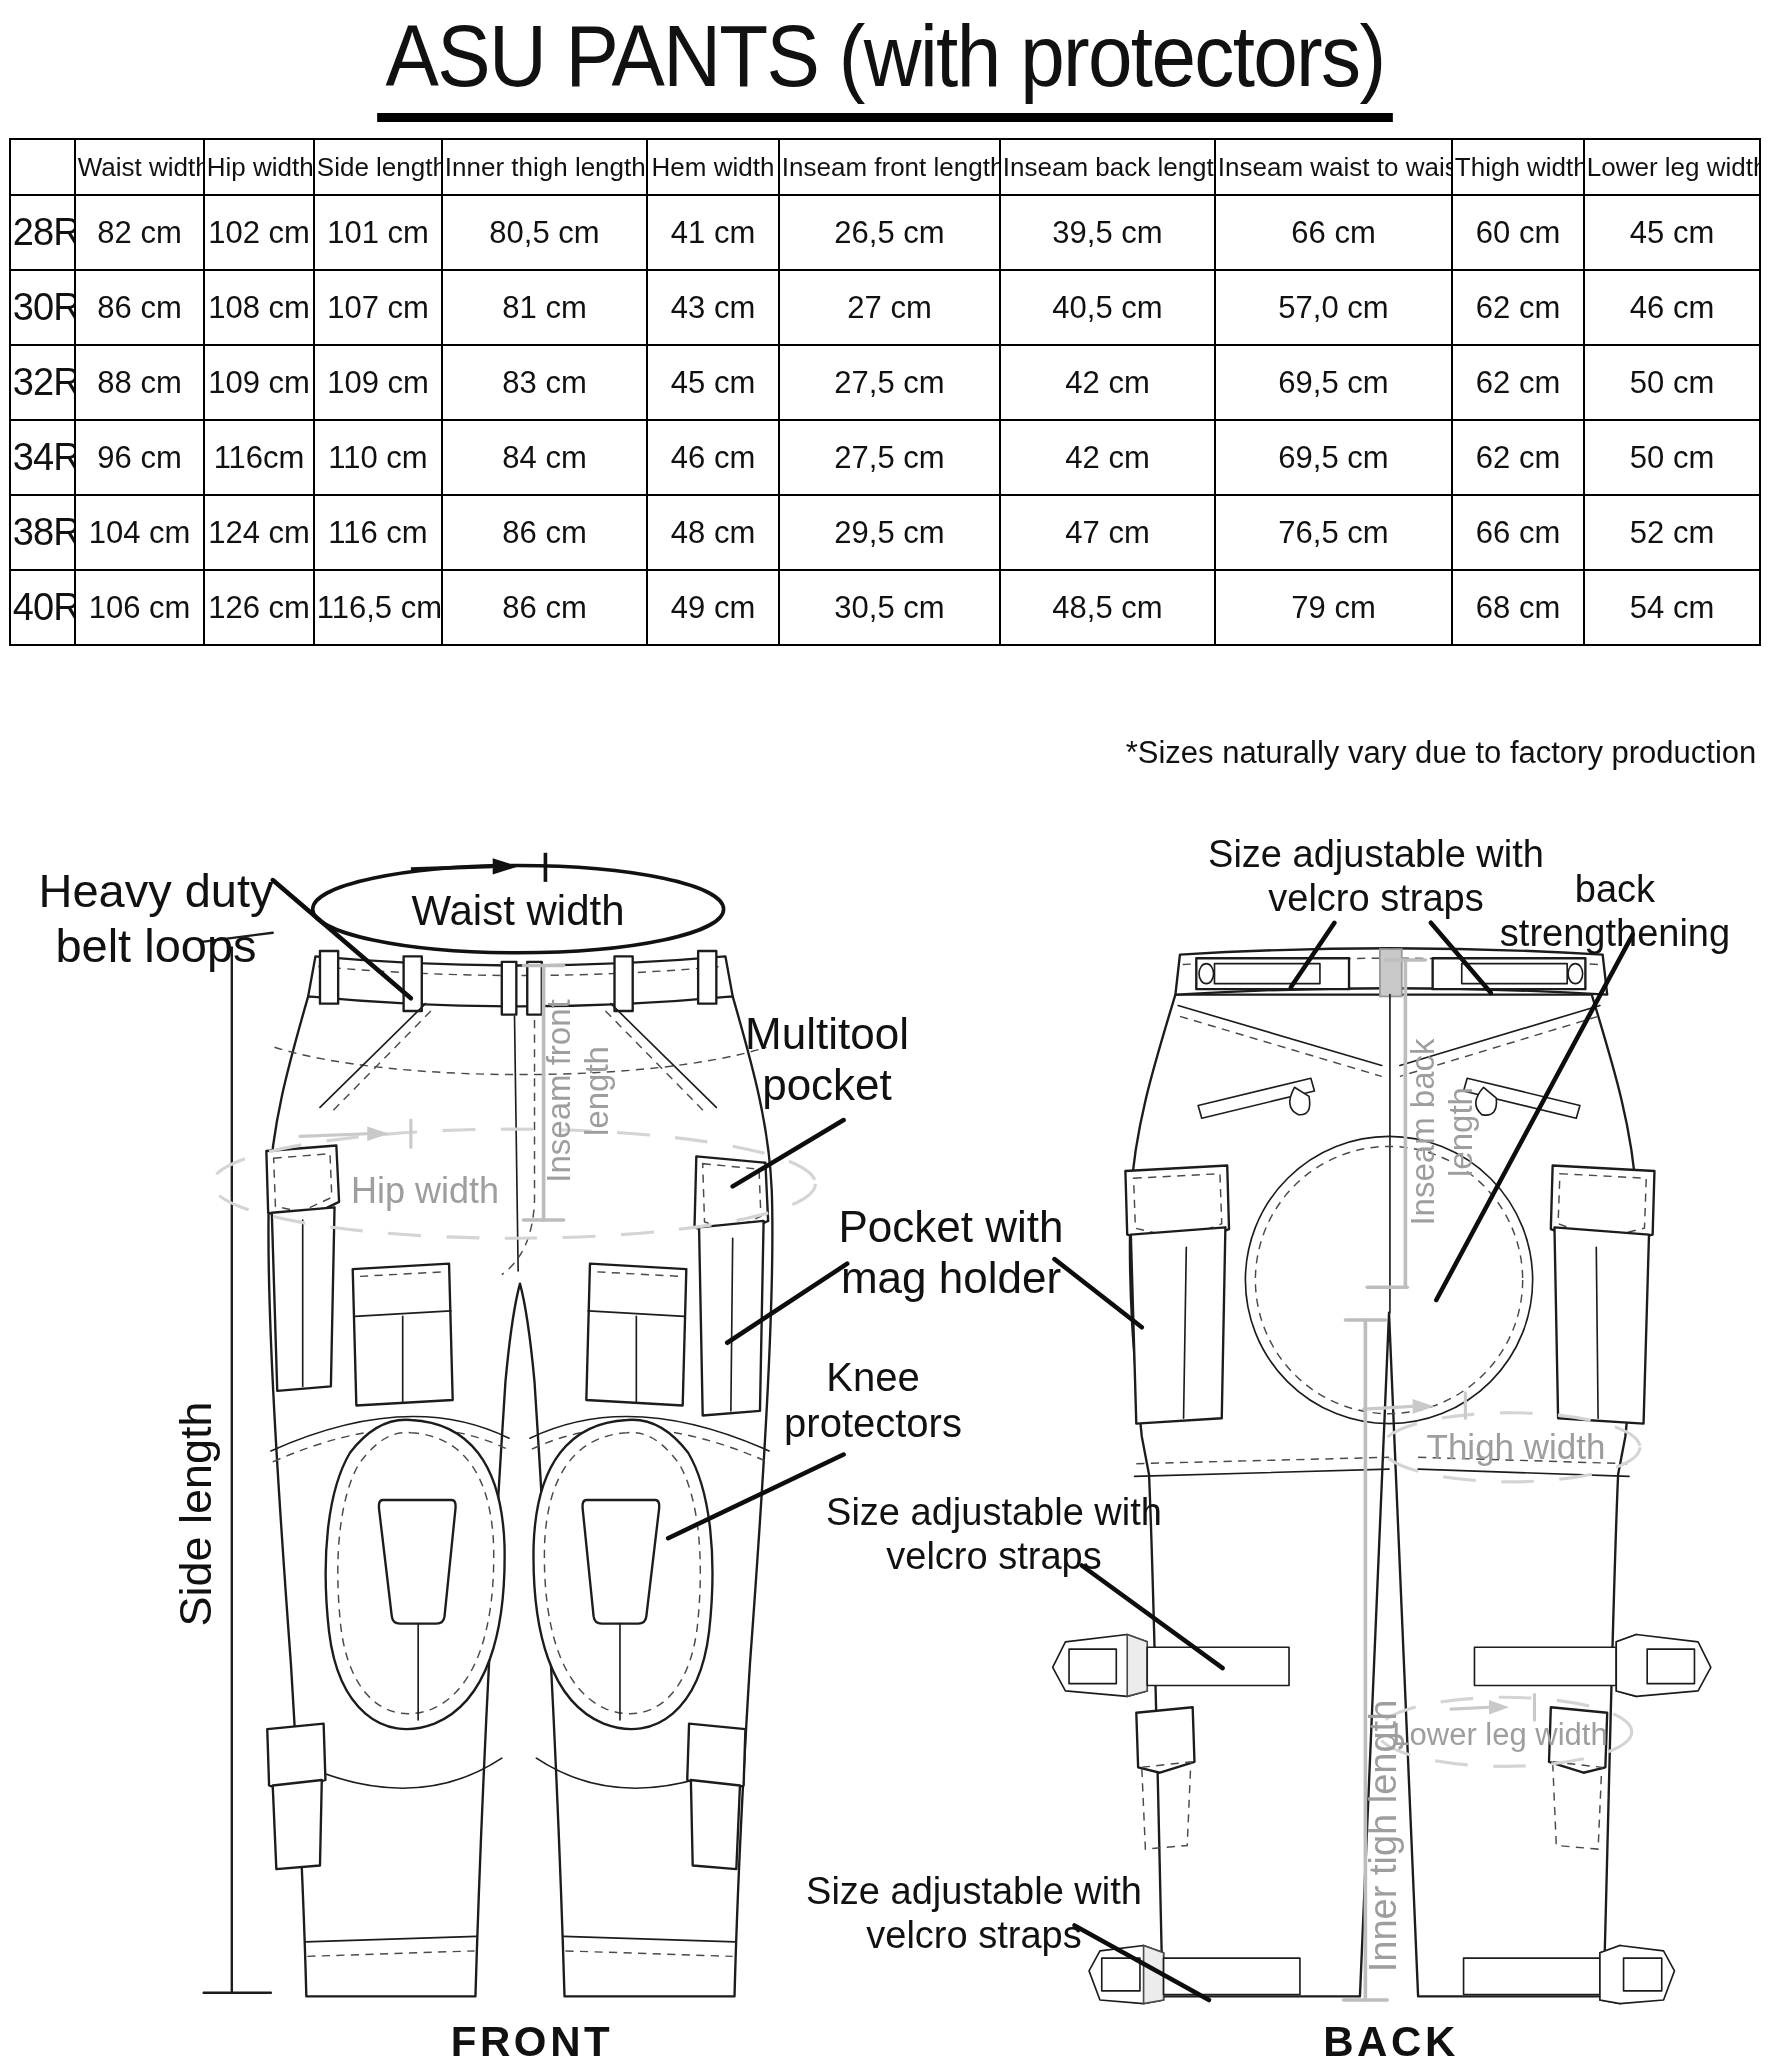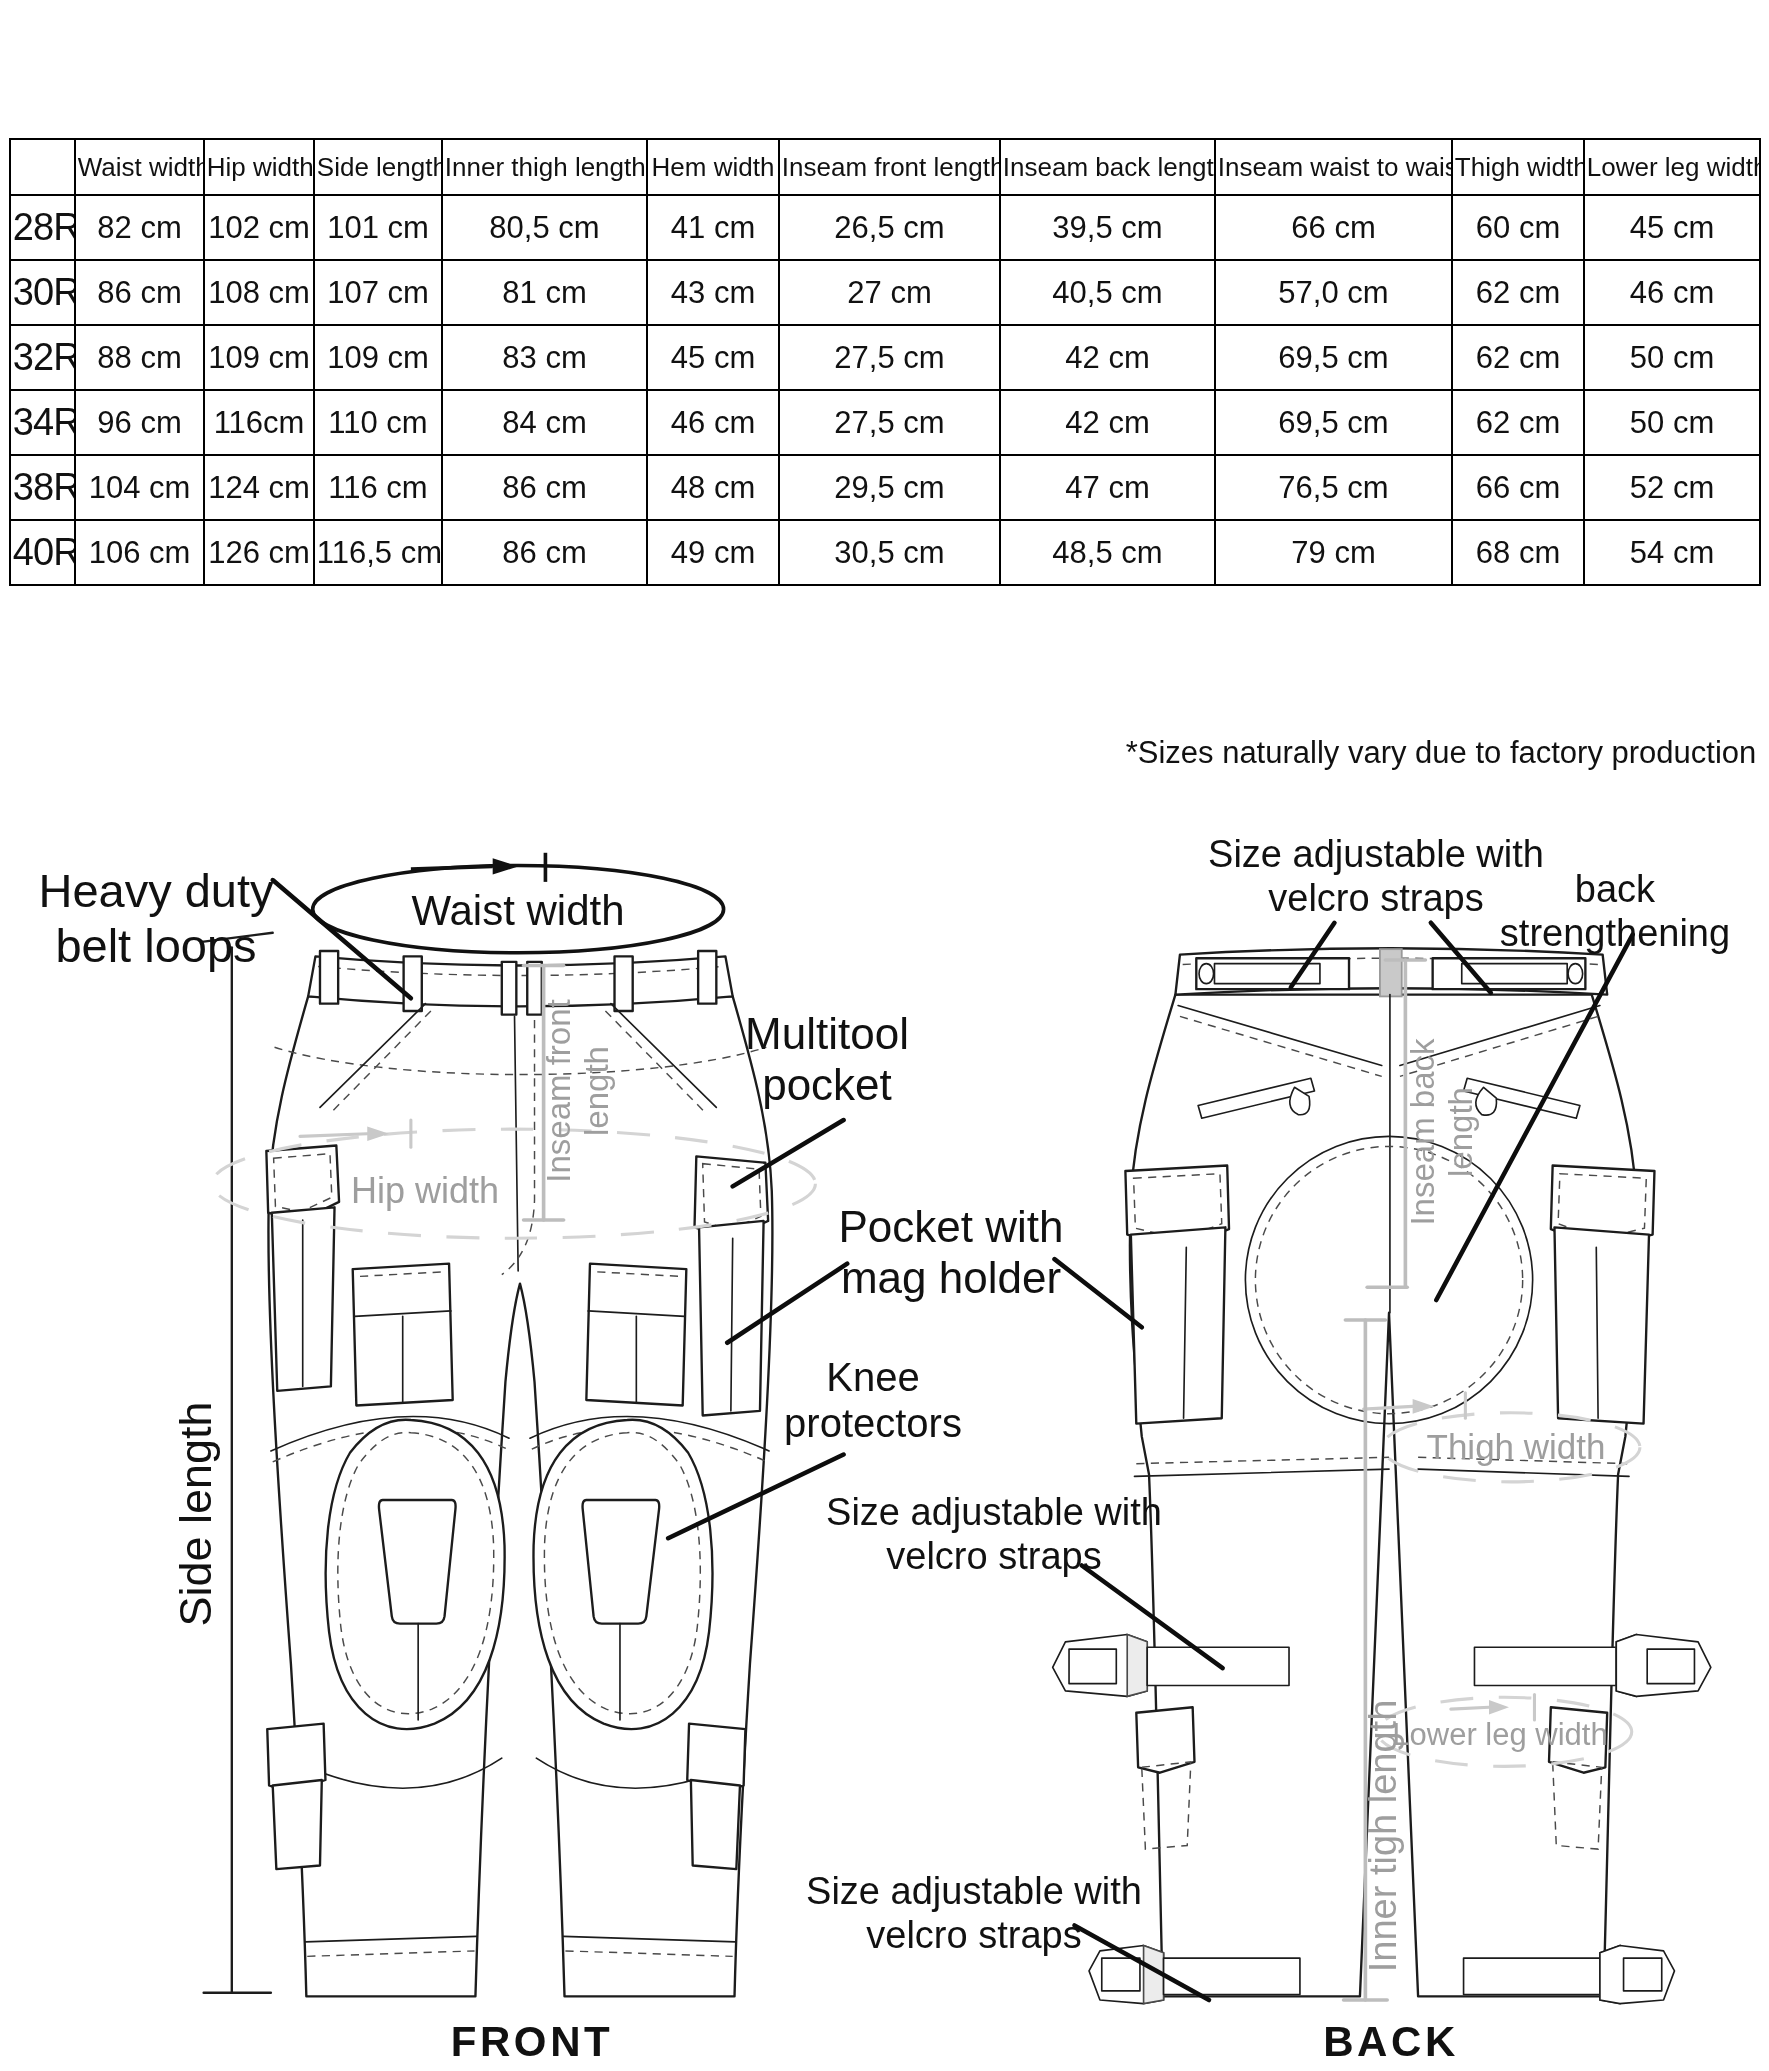--- a/index.html
+++ b/index.html
@@ -8,21 +8,21 @@
   
   .title-wrap{position:absolute;top:5.5px;left:0;width:100%;text-align:center;}
   .title{display:inline-block;font-size:87px;font-weight:400;letter-spacing:-1.8px;
          transform:scaleX(.92);padding:0 9px 7.3px 9px;border-bottom:9px solid #000;white-space:nowrap;}
   
   table.sizes{position:absolute;left:9px;top:138px;width:1751px;border-collapse:collapse;table-layout:fixed;}
   table.sizes th,table.sizes td{border:2.7px solid #000;text-align:center;vertical-align:middle;
          font-weight:400;padding:0 1.8px;overflow:hidden;white-space:nowrap;}
   table.sizes thead tr{height:56px;}
   table.sizes thead th{font-size:26px;}
-  table.sizes tbody tr{height:65px;}
+  table.sizes tbody tr{height:75px;}
   table.sizes tbody td{font-size:31px;}
   table.sizes tbody th.sz{font-size:38px;letter-spacing:-0.9px;}
   .footnote{position:absolute;right:12.7px;top:735px;font-size:31px;color:#111;}
   
   .lbl{position:absolute;transform:translate(-50%,-50%);text-align:center;white-space:pre-line;
        line-height:1.16;color:#111;}
   .lbl.gray{color:#9e9e9e;}
   .lbl.vert{transform:translate(-50%,-50%) rotate(-90deg);}
   .caption{position:absolute;transform:translate(-50%,-50%);font-size:42px;font-weight:700;letter-spacing:3.6px;}
   svg.diagram{position:absolute;left:0;top:0;}
@@ -35,20 +35,23 @@
   .gell{fill:none;stroke:#d4d4d4;stroke-width:3.4;stroke-dasharray:36 28;}
   .garr{fill:none;stroke:#c9c9c9;stroke-width:3.4;stroke-linecap:round;}
   .callout{fill:none;stroke:#0d0d0d;stroke-width:5;stroke-linecap:round;}
   .shade{fill:#ececec;stroke:#4a4a4a;stroke-width:1.8;}
 </style>
 </head>
 <body>
 
 <div class="page">
 
+  <div class="title-wrap">
+    <span class="title">ASU PANTS (with protectors)</span>
+  </div>
 
   <table class="sizes">
       <colgroup>
         <col style="width:65px">
         <col style="width:129px">
         <col style="width:110px">
         <col style="width:128px">
         <col style="width:205px">
         <col style="width:132px">
         <col style="width:221px">

